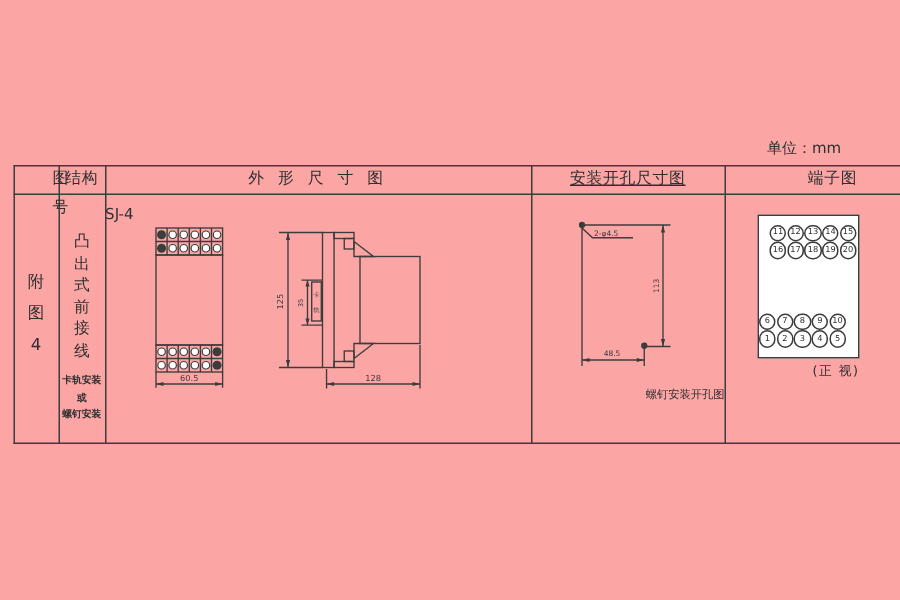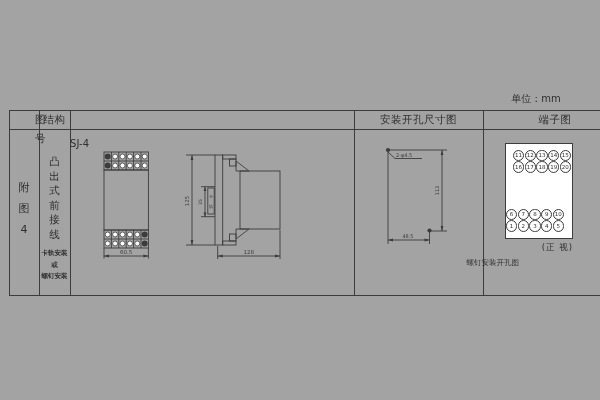--- a/index.html
+++ b/index.html
@@ -1,18 +1,18 @@
 <!DOCTYPE html>
 <html><head>
 <meta charset="utf-8">
 <style>
   * { margin:0; padding:0; box-sizing:border-box; }
   html,body { background:#fff; }
   #canvas {
-    position:relative; width:600px; height:400px; background:#a3a3a3;
+    position:relative; width:600px; height:400px; background:#fca5a5;
     font-family:"DejaVu Sans", sans-serif; color:#2f2f2f; overflow:hidden;
   }
   .abs { position:absolute; }
   .hline { position:absolute; left:9px; width:591px; height:1px; background:#3c3c3c; }
   .vline { position:absolute; top:110px; height:186px; width:1px; background:#3c3c3c; }
   .hdr { position:absolute; top:110px; height:19px; line-height:19px; text-align:center;
          font-size:10.5px; color:#2f2f2f; letter-spacing:0.5px; }
   .vstack { position:absolute; text-align:center; }
   .vstack div { text-align:center; }
   .smalltxt { font-size:6.5px; line-height:11.5px; color:#2f2f2f;font-weight:bold; }
@@ -39,21 +39,22 @@
   <div class="hline" style="top:129px;"></div>
   <div class="hline" style="top:295px;"></div>
   <div class="vline" style="left:9px;"></div>
   <div class="vline" style="left:39px;"></div>
   <div class="vline" style="left:70px;"></div>
   <div class="vline" style="left:354px;"></div>
   <div class="vline" style="left:483px;"></div>
 
   <div class="hdr" style="left:9px; width:30px;padding-left:26px;">图号</div>
   <div class="hdr" style="left:39px; width:31px;">结构</div>
-  <div class="hdr" style="left:354px; width:129px;">安装开孔尺寸图</div>
+  <div class="hdr" style="left:70px; width:284px; letter-spacing:3px;">外 形 尺 寸 图</div>
+  <div class="hdr" style="left:354px; width:129px;text-decoration:underline;">安装开孔尺寸图</div>
   <div class="hdr" style="left:483px; width:117px;padding-left:27px;">端子图</div>
 
   <div class="vstack" style="left:9px; top:177px; width:30px; font-size:11px; line-height:21px;">
     <div>附</div>
     <div>图</div>
     <div>4</div>
   </div>
 
   <div class="abs" style="left:39px; top:138px; width:31px; text-align:right; font-size:10px;margin-left:19px;">SJ-4</div>
   <div class="vstack" style="left:39px; top:154px; width:31px; font-size:10.5px; line-height:14.5px;">
@@ -180,21 +181,21 @@
 
     <line class="ln" x1="75.5" y1="101" x2="93" y2="101"></line>
     <line class="ln" x1="75.5" y1="100.5" x2="75.5" y2="114"></line>
     <line class="ln" x1="34" y1="22" x2="34" y2="114"></line>
 
     <line class="ln" x1="34" y1="110" x2="75.5" y2="110"></line>
     <polygon class="fl" points="34,110 39,108.6 39,111.4"></polygon>
     <polygon class="fl" points="75.5,110 70.5,108.6 70.5,111.4"></polygon>
     <text x="54" y="107.5" text-anchor="middle" font-size="5">48.5</text>
   </svg>
-  <div class="caption" style="left:354px; top:258px; width:129px; font-size:7.5px;margin-left:36px;">螺钉安装开孔图</div>
+  <div class="caption" style="left:354px; top:258px; width:129px; font-size:7.5px;">螺钉安装开孔图</div>
 
   <div class="tbox"></div>
   <div class="abs" style="left:513px; top:149.5px;">
     <div class="trow">
       <span class="tc">11</span>
       <span class="tc">12</span>
       <span class="tc">13</span>
       <span class="tc">14</span>
       <span class="tc">15</span>
     </div>

